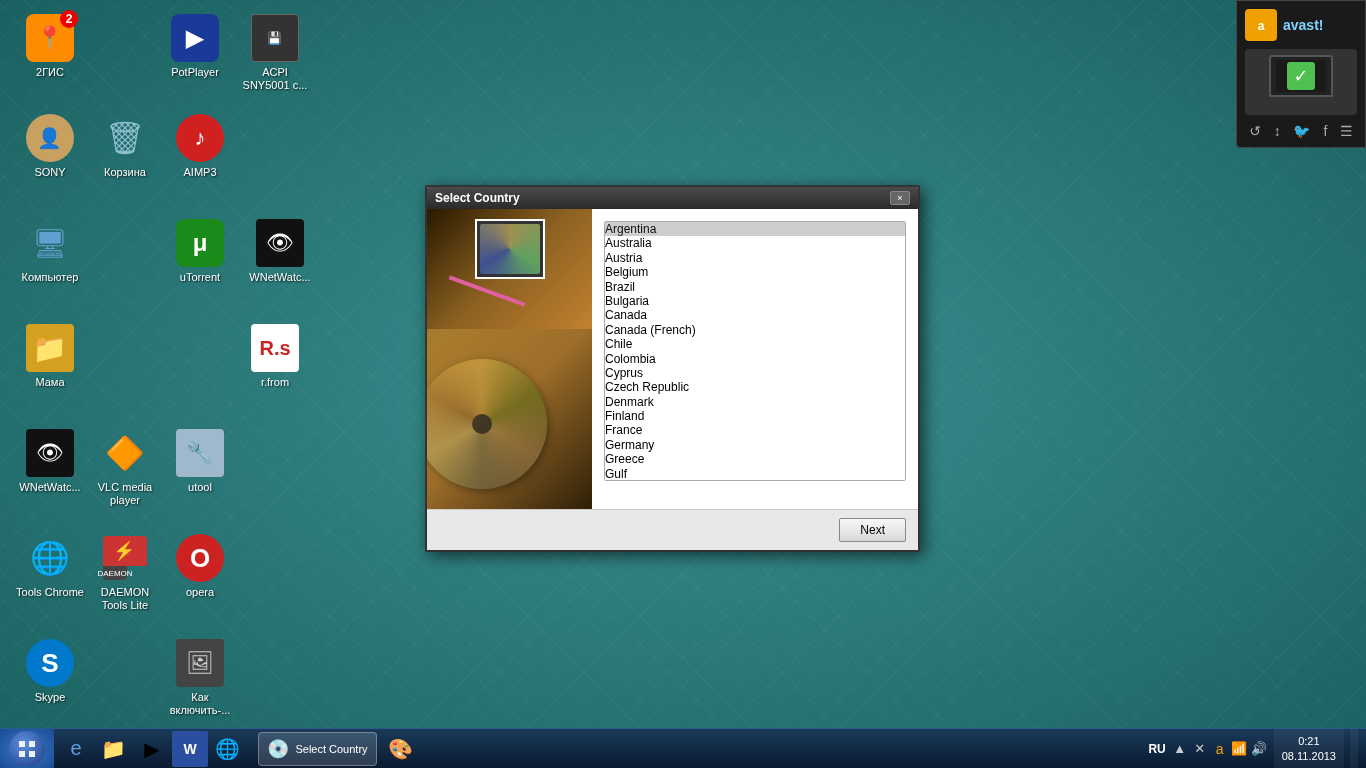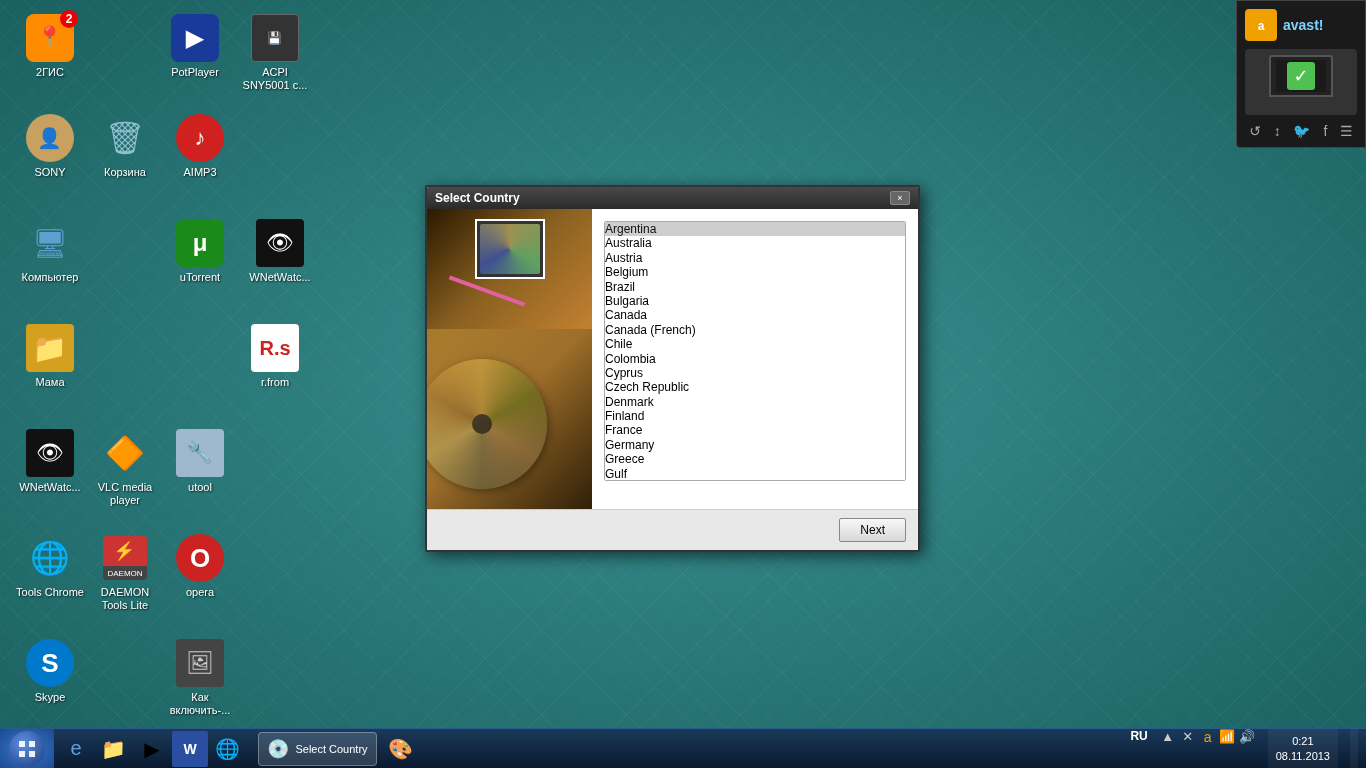--- a/index.html
+++ b/index.html
@@ -290,22 +290,22 @@
       display: flex;
       align-items: center;
       justify-content: center;
       border-radius: 4px;
       cursor: pointer;
       font-size: 22px;
     }
     .taskbar-right {
       margin-left: auto;
       display: flex;
-      align-items: flex-start;
-      gap: 12px;
+      align-items: center;
+      gap: 6px;
       padding-right: 8px;
     }
     .taskbar-lang {
       color: white;
       font-size: 12px;
       font-weight: bold;
     }
     .taskbar-systray {
       display: flex;
       align-items: center;
@@ -464,21 +464,21 @@
       <div style="width:48px;height:48px;display:flex;align-items:center;justify-content:center;font-size:32px;">🌐</div>
     </div>
     <span class="icon-label">Tools Chrome</span>
   </div>
 
   <div class="desktop-icon" style="top:530px;left:85px;">
     <div class="icon-img">
       <div style="width:48px;height:48px;display:flex;align-items:center;justify-content:center;">
         <div style="position:relative;width:44px;height:44px;">
           <div style="width:44px;height:30px;background:#cc3333;border-radius:4px 4px 0 0;display:flex;align-items:center;justify-content:center;color:white;font-size:18px;">⚡</div>
-          <div style="width:44px;height:14px;background:#444;border-radius:0 0 4px 4px;display:flex;align-items:center;justify-content:center;color:white;font-size:8px;">DAEMON</div>
+          <div style="width:24px;height:14px;background:#444;border-radius:0 0 4px 4px;display:flex;align-items:center;justify-content:center;color:white;font-size:8px;">DAEMON</div>
         </div>
       </div>
     </div>
     <span class="icon-label">DAEMON Tools Lite</span>
   </div>
 
   <div class="desktop-icon" style="top:530px;left:160px;">
     <div class="icon-img">
       <div style="width:48px;height:48px;background:#cc2222;border-radius:50%;display:flex;align-items:center;justify-content:center;color:white;font-size:26px;font-weight:bold;">O</div>
     </div>

